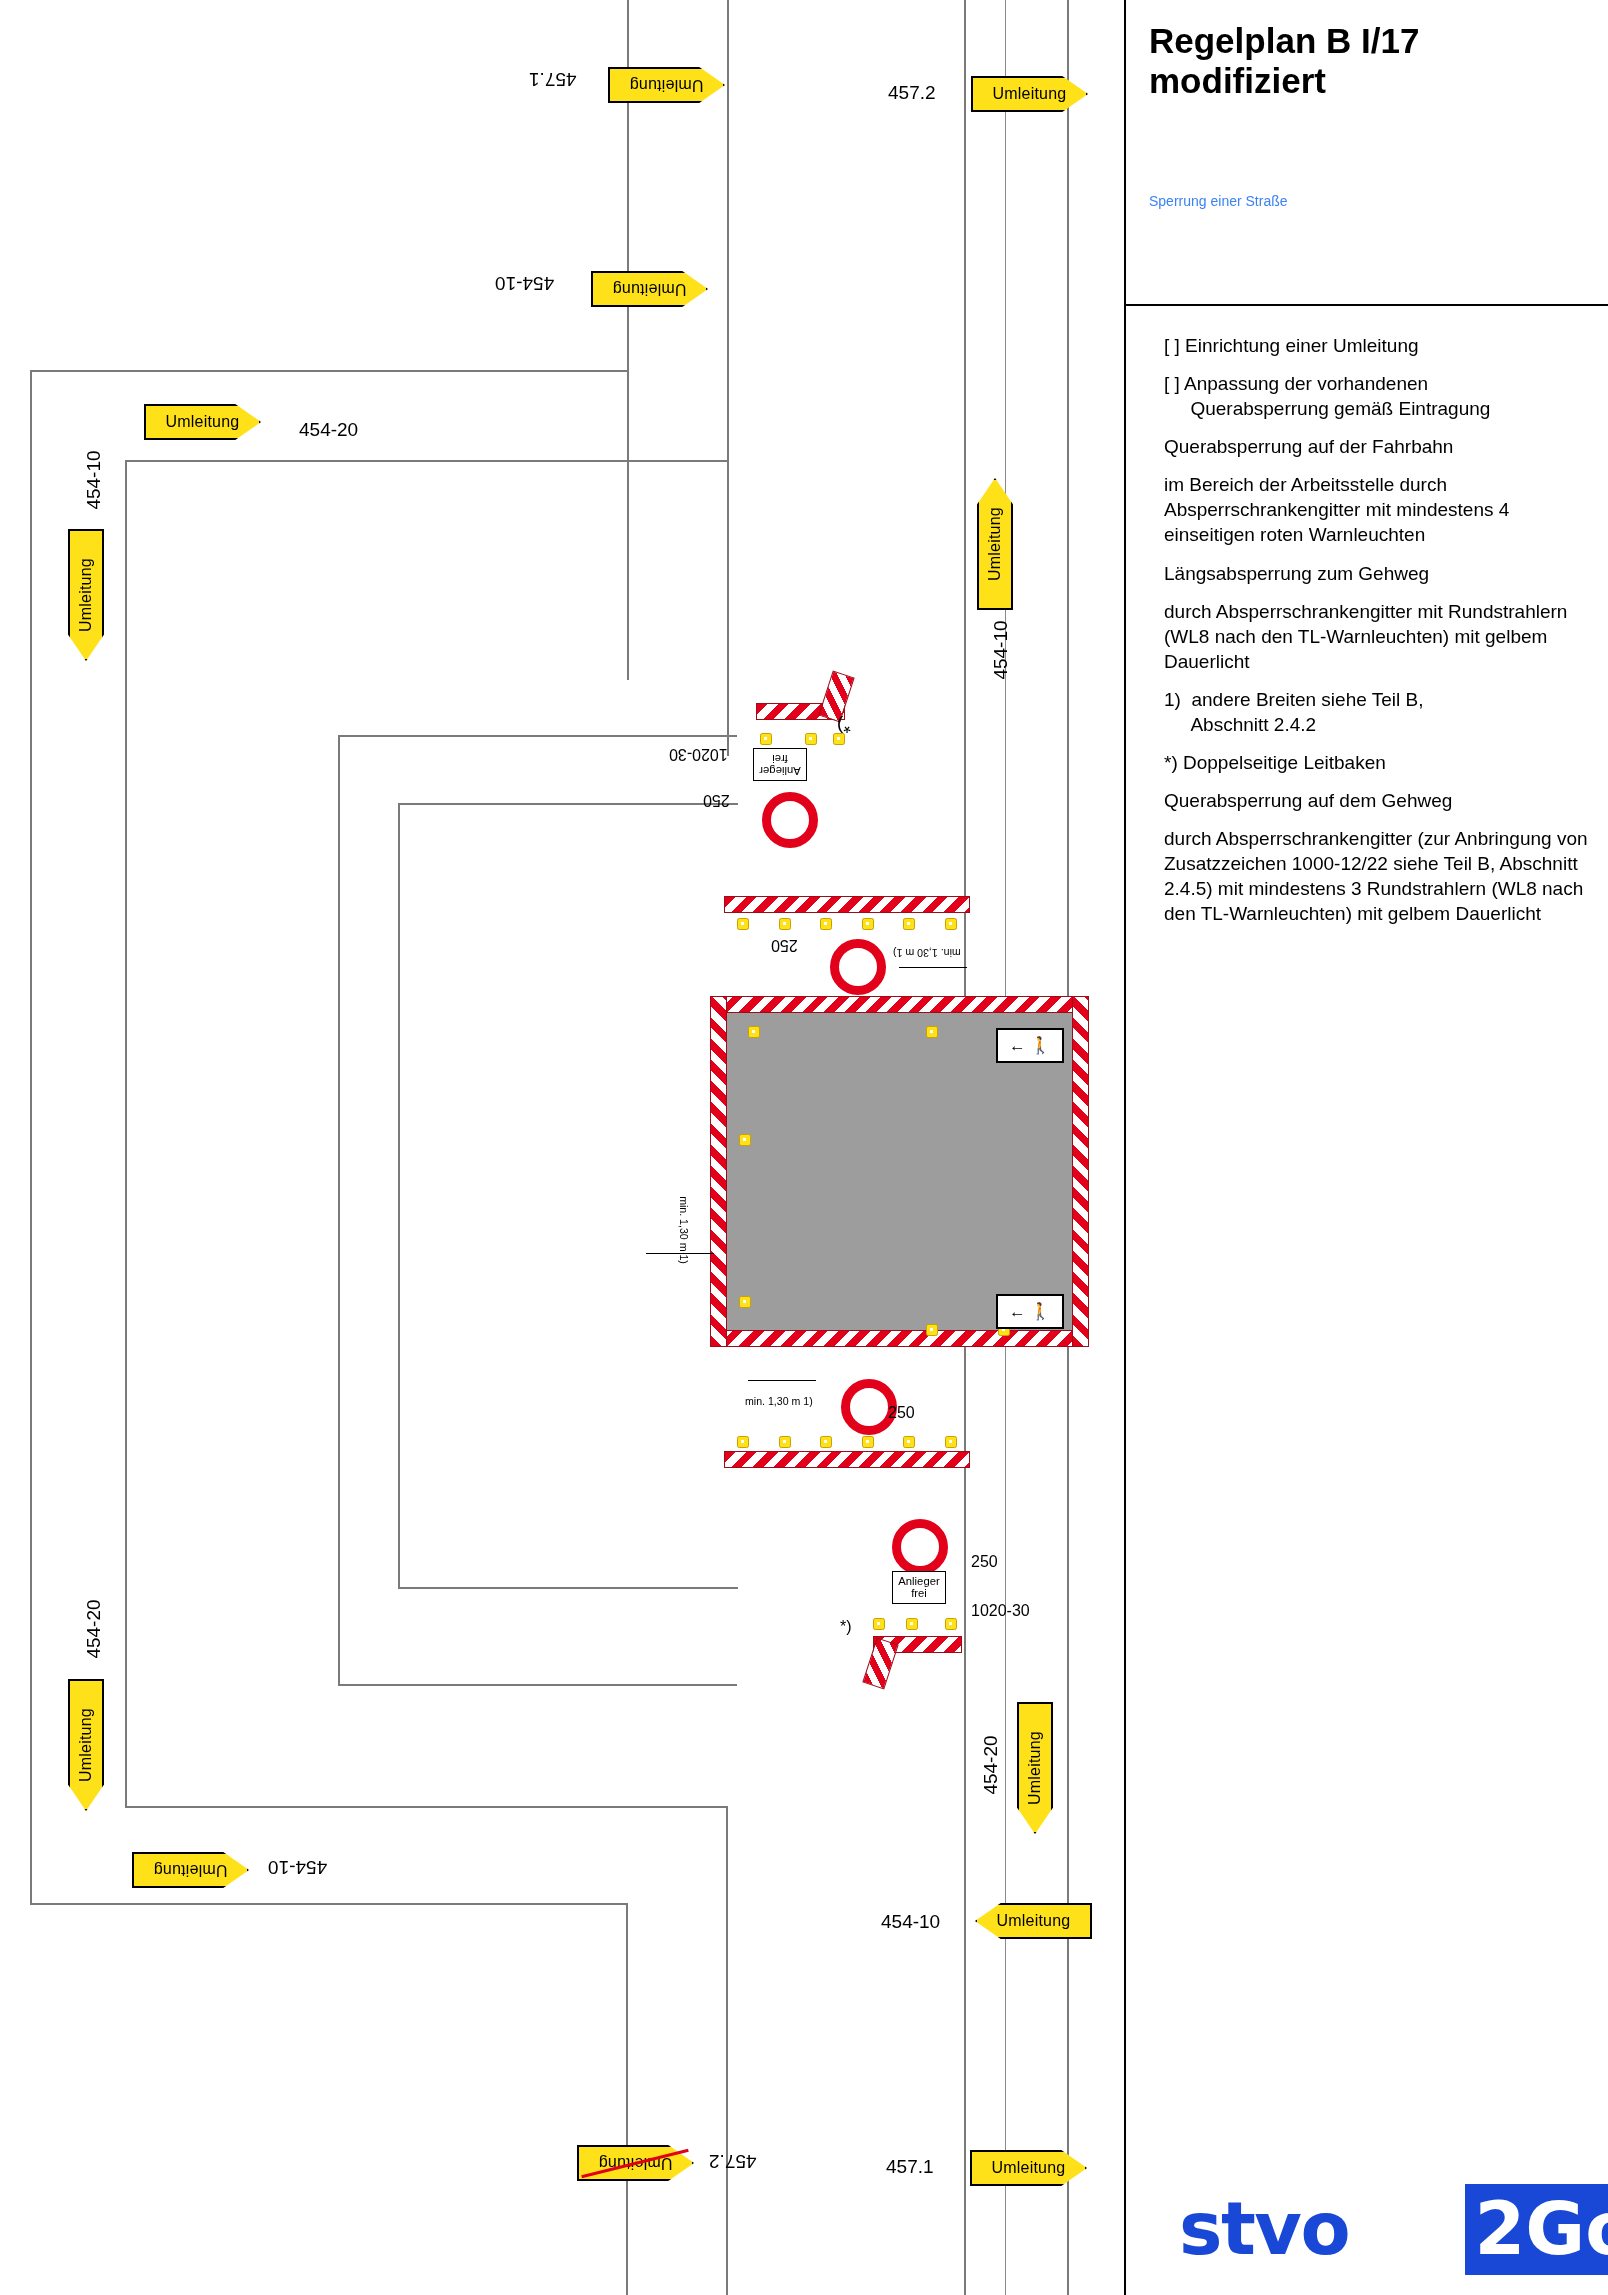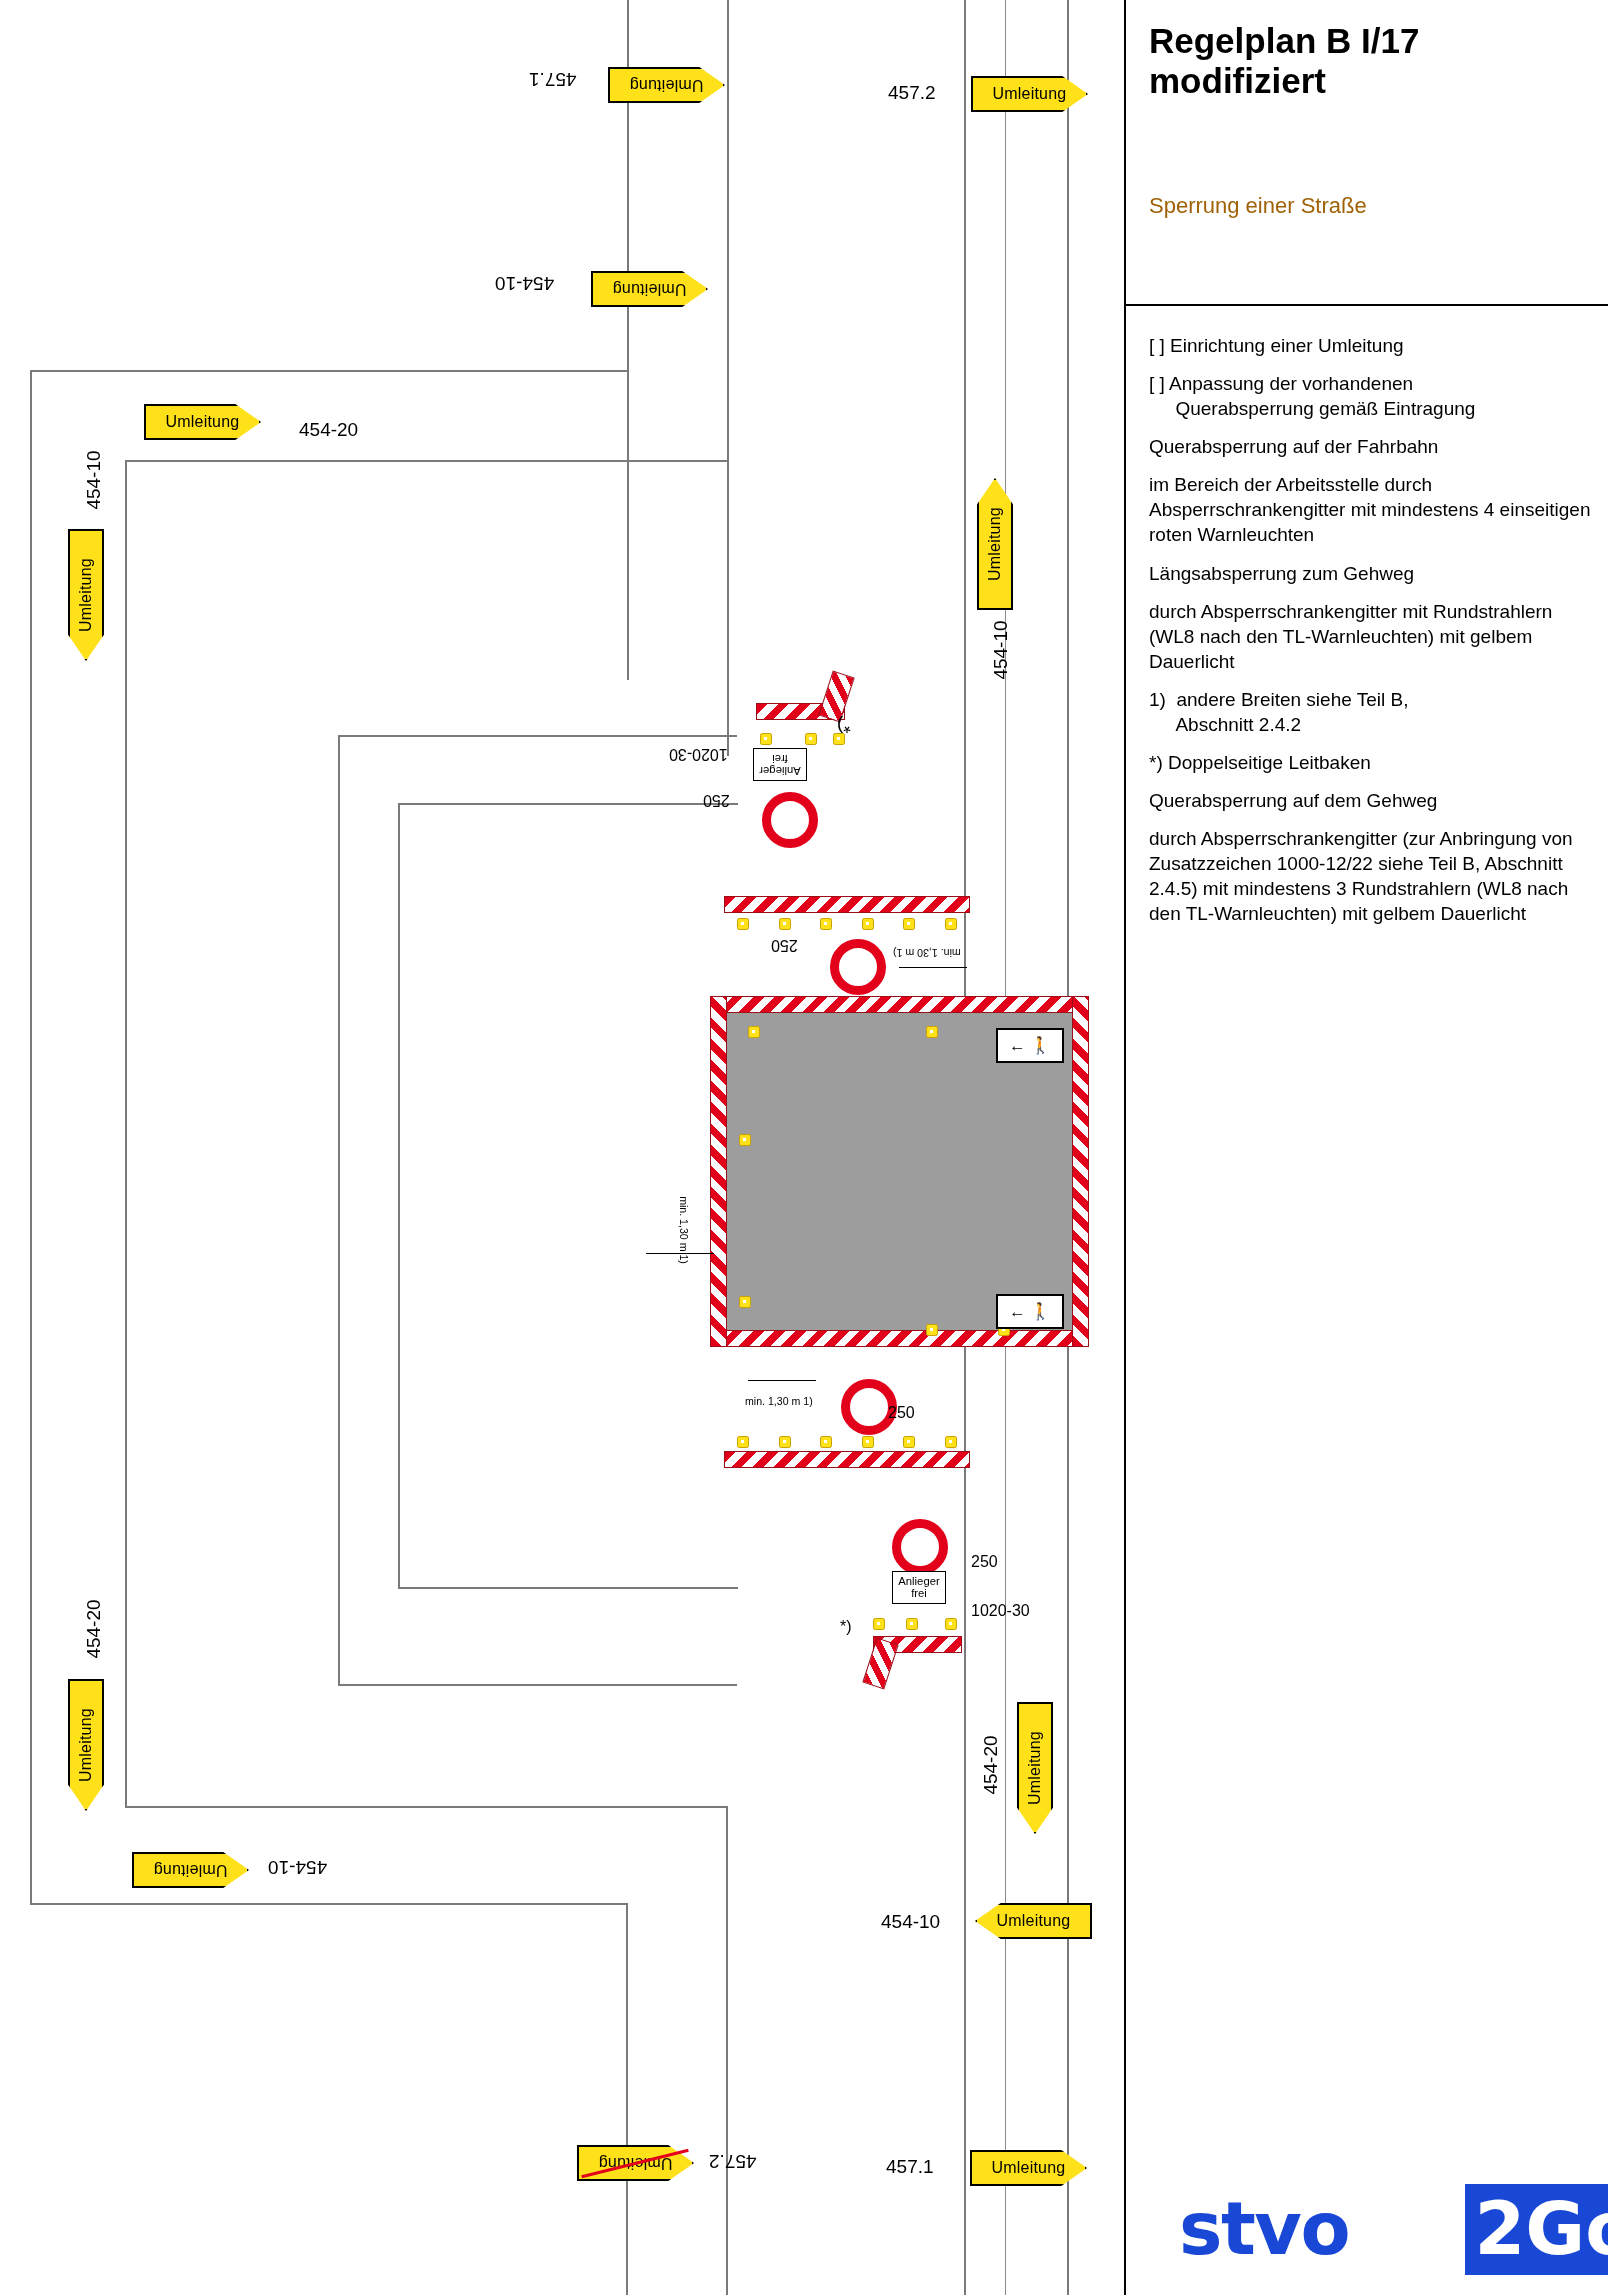--- a/index.html
+++ b/index.html
@@ -8,23 +8,23 @@
 
   
   .abs{position:absolute;}
   .road-line{position:absolute;background:#7a7a7a;}
   .thin{background:#8a8a8a;}
 
   
   #panel{position:absolute;left:1124px;top:0;width:484px;height:2295px;background:#fff;border-left:2.3px solid #000;box-sizing:border-box;}
   #panel-head{position:absolute;left:0;top:0;width:484px;height:306px;border-bottom:2.3px solid #000;box-sizing:border-box;}
   #panel-title{position:absolute;left:23px;top:21px;width:438px;font-size:35px;font-weight:bold;line-height:1.15;color:#000;}
-  #panel-sub{position:absolute;left:23px;top:193px;width:438px;font-size:22px;color:#a16207;}
+  #panel-sub{position:absolute;left:23px;top:193px;width:438px;font-size:14px;color:#3b82f6;}
   #panel-body{position:absolute;left:23px;top:333px;width:446px;font-size:19px;line-height:1.32;color:#000;}
-  #panel-body p{margin:0 0 13px 0;}
+  #panel-body p{margin:0 0 13px 15px;}
   #panel-body .b{font-weight:normal;}
   .chk{white-space:pre-wrap;}
 
   
   #logo{position:absolute;left:1134px;top:2184px;width:466px;height:91px;margin-left:45px;}
   #logo .lg-left{position:absolute;left:0;top:0;width:286px;height:91px;background:#fff;color:#1a48d6;font-size:73px;font-weight:bold;line-height:89px;letter-spacing:-1.5px;font-family:"DejaVu Sans",sans-serif;}
   #logo .lg-right{position:absolute;left:286px;top:0;width:180px;height:91px;background:#1a48d6;color:#fff;font-size:73px;font-weight:bold;line-height:89px;text-align:center;font-family:"DejaVu Sans",sans-serif;}
 
   
   .sign{position:absolute;font-size:0;}

